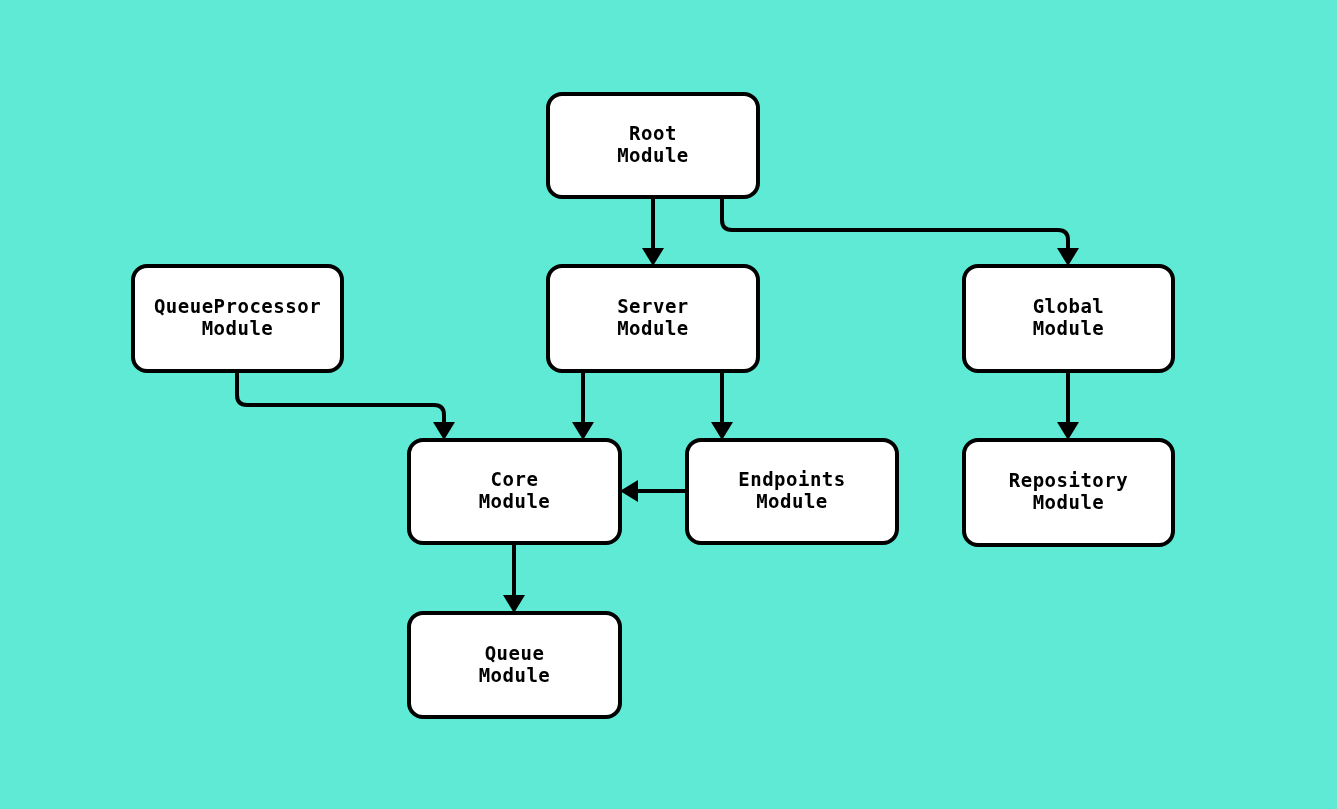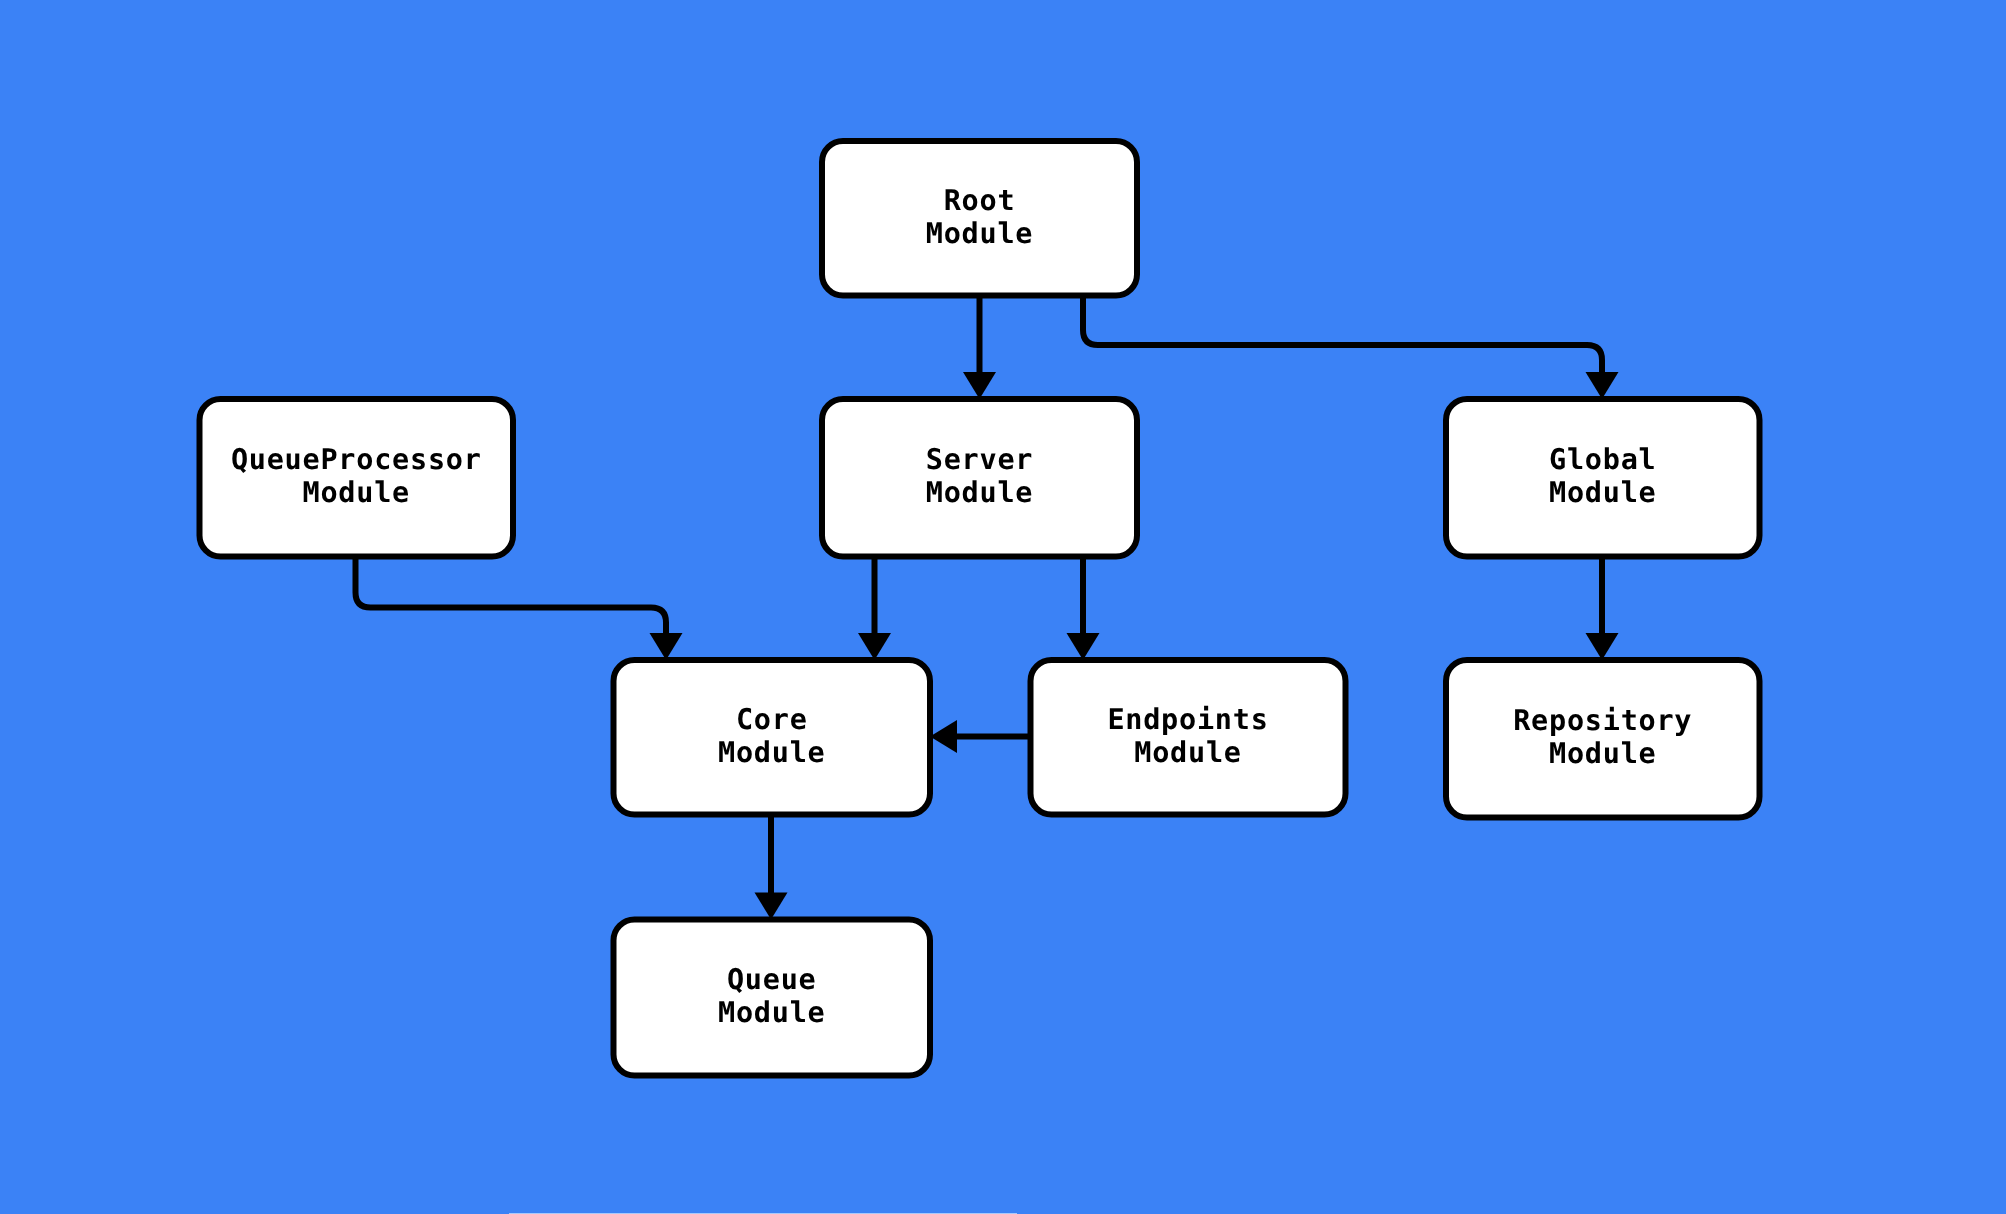--- a/index.html
+++ b/index.html
@@ -10,21 +10,21 @@
   body {
     width: 1337px;
     height: 809px;
     overflow: hidden;
     font-family: "DejaVu Sans Mono", "Liberation Mono", monospace;
   }
   #diagram-canvas {
     position: relative;
     width: 1337px;
     height: 809px;
-    background: #3b82f6;
+    background: #5eead4;
   }
   #diagram-svg {
     position: absolute;
     top: 0;
     left: 0;
     width: 1337px;
     height: 809px;
   }
   .node-box {
     fill: #ffffff;

